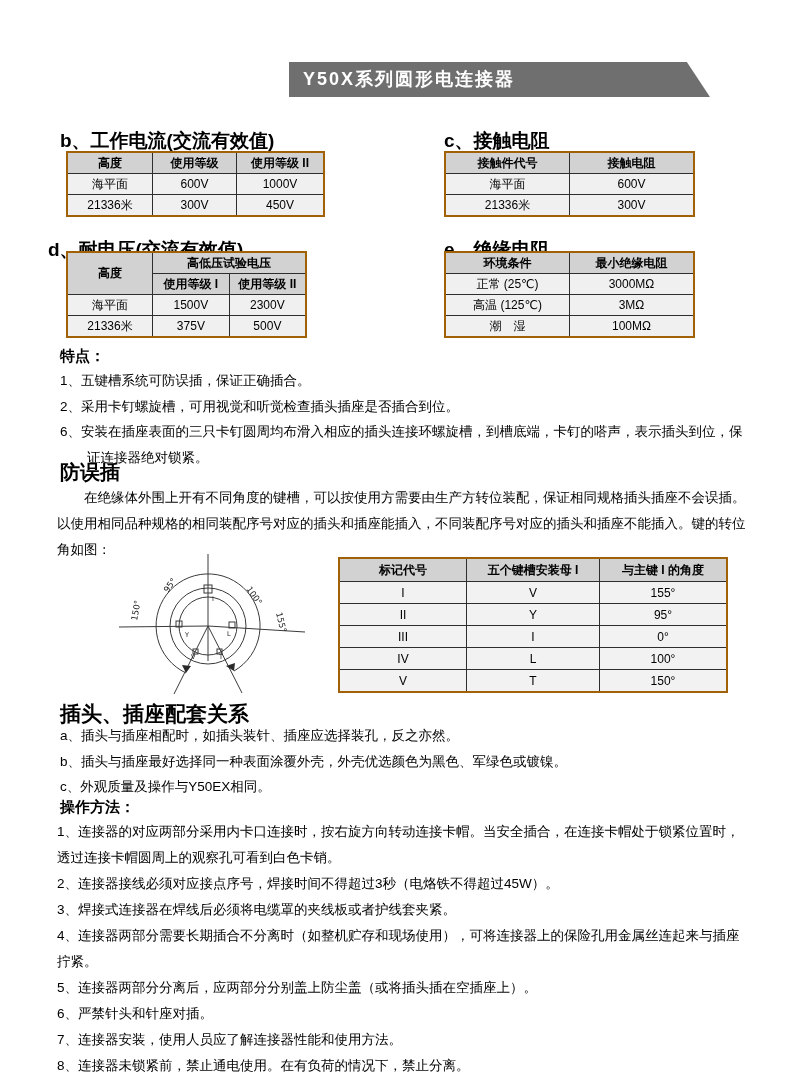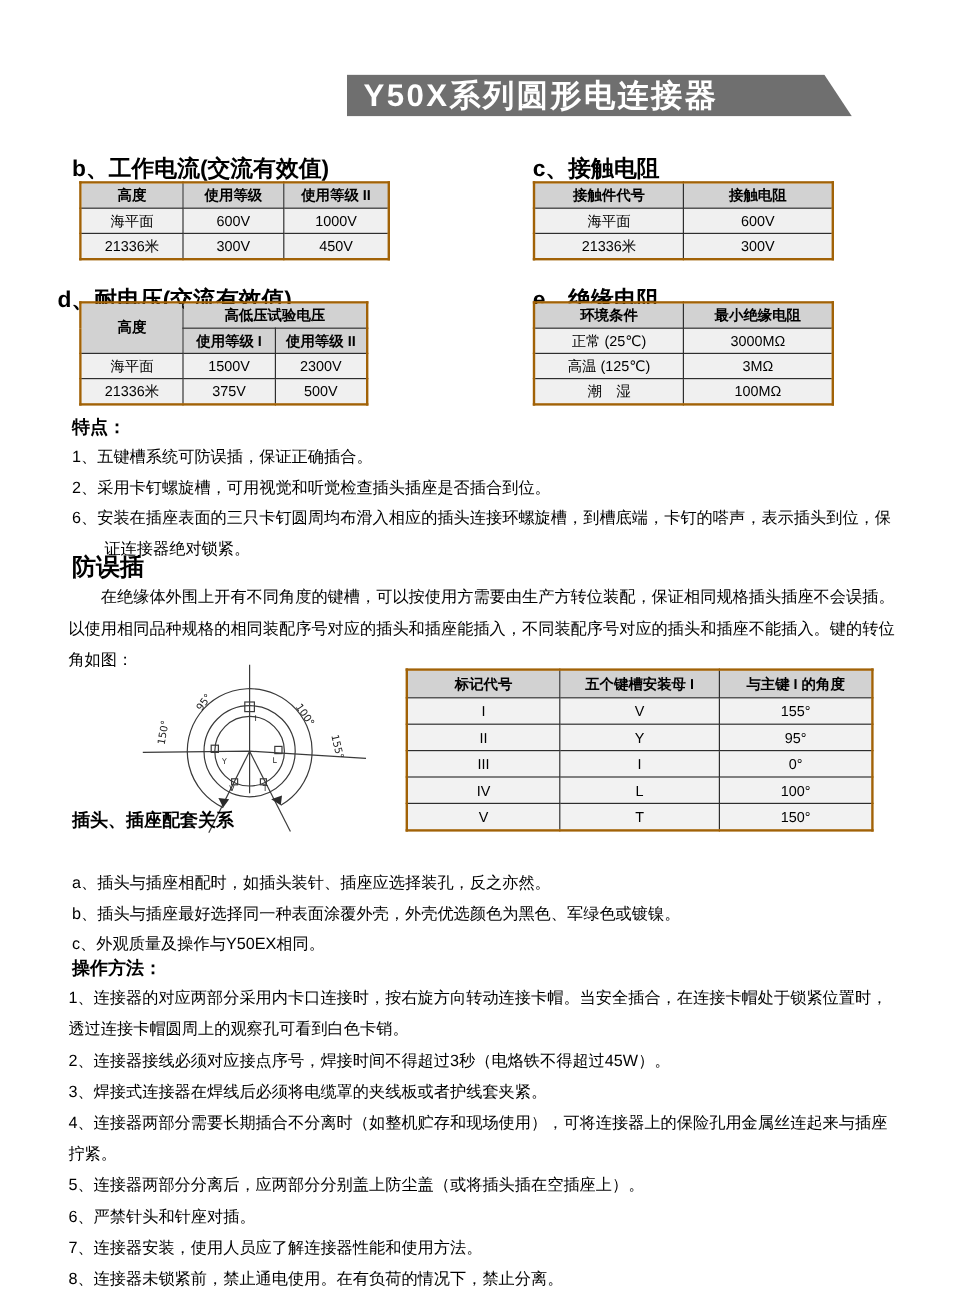--- a/index.html
+++ b/index.html
@@ -3,21 +3,21 @@
 <meta charset="utf-8">
 <style>
   html,body{margin:0;padding:0;background:#fff;}
   #page{position:relative;width:800px;height:1086px;background:#ffffff;overflow:hidden;
         font-family:"Liberation Sans","DejaVu Sans",sans-serif;color:#000;}
 
   
   .banner{position:absolute;left:289px;top:62px;width:421px;height:35px;background:#6f6f6f;
           clip-path:polygon(0 0,94.5% 0,100% 100%,0 100%);}
   .banner-text{display:block;line-height:35px;padding-left:14px;color:#ffffff;
-               font-size:26px;font-weight:bold;letter-spacing:2px;white-space:nowrap;}
+               font-size:18px;font-weight:bold;letter-spacing:2px;white-space:nowrap;}
 
   
   .slabel{position:absolute;font-size:19px;font-weight:bold;white-space:nowrap;}
 
   
   .dtable{position:absolute;border-collapse:collapse;table-layout:fixed;
           font-size:12px;text-align:center;border:2px solid #a16207;}
   .dtable th,.dtable td{border:1px solid #2e2e2e;padding:0 2px;overflow:hidden;white-space:nowrap;}
   .dtable th{background:#d2d2d2;font-weight:bold;height:20px;}
   .dtable td{background:#f0f0f0;font-weight:normal;height:20px;}
@@ -202,21 +202,21 @@
       <td>100°</td>
     </tr>
     <tr>
       <td>V</td>
       <td>T</td>
       <td>150°</td>
     </tr>
   </tbody>
     </table>
 
-  <div class="h-mid" style="left:60px;top:674px;font-size:15px;">插头、插座配套关系</div>
+  <div class="h-mid" style="left:60px;top:700px;font-size:21px;">插头、插座配套关系</div>
   <div class="tblock tight" style="left:60px;top:723px;width:692px;">
     <div>a、插头与插座相配时，如插头装针、插座应选择装孔，反之亦然。</div>
     <div>b、插头与插座最好选择同一种表面涂覆外壳，外壳优选颜色为黑色、军绿色或镀镍。</div>
     <div>c、外观质量及操作与Y50EX相同。</div>
   </div>
 
   <div class="h-mid" style="left:60px;top:798px;">操作方法：</div>
   <div class="tblock" style="left:57px;top:819px;width:694px;">
     <div>1、连接器的对应两部分采用内卡口连接时，按右旋方向转动连接卡帽。当安全插合，在连接卡帽处于锁紧位置时，透过连接卡帽圆周上的观察孔可看到白色卡销。</div>
     <div>2、连接器接线必须对应接点序号，焊接时间不得超过3秒（电烙铁不得超过45W）。</div>

